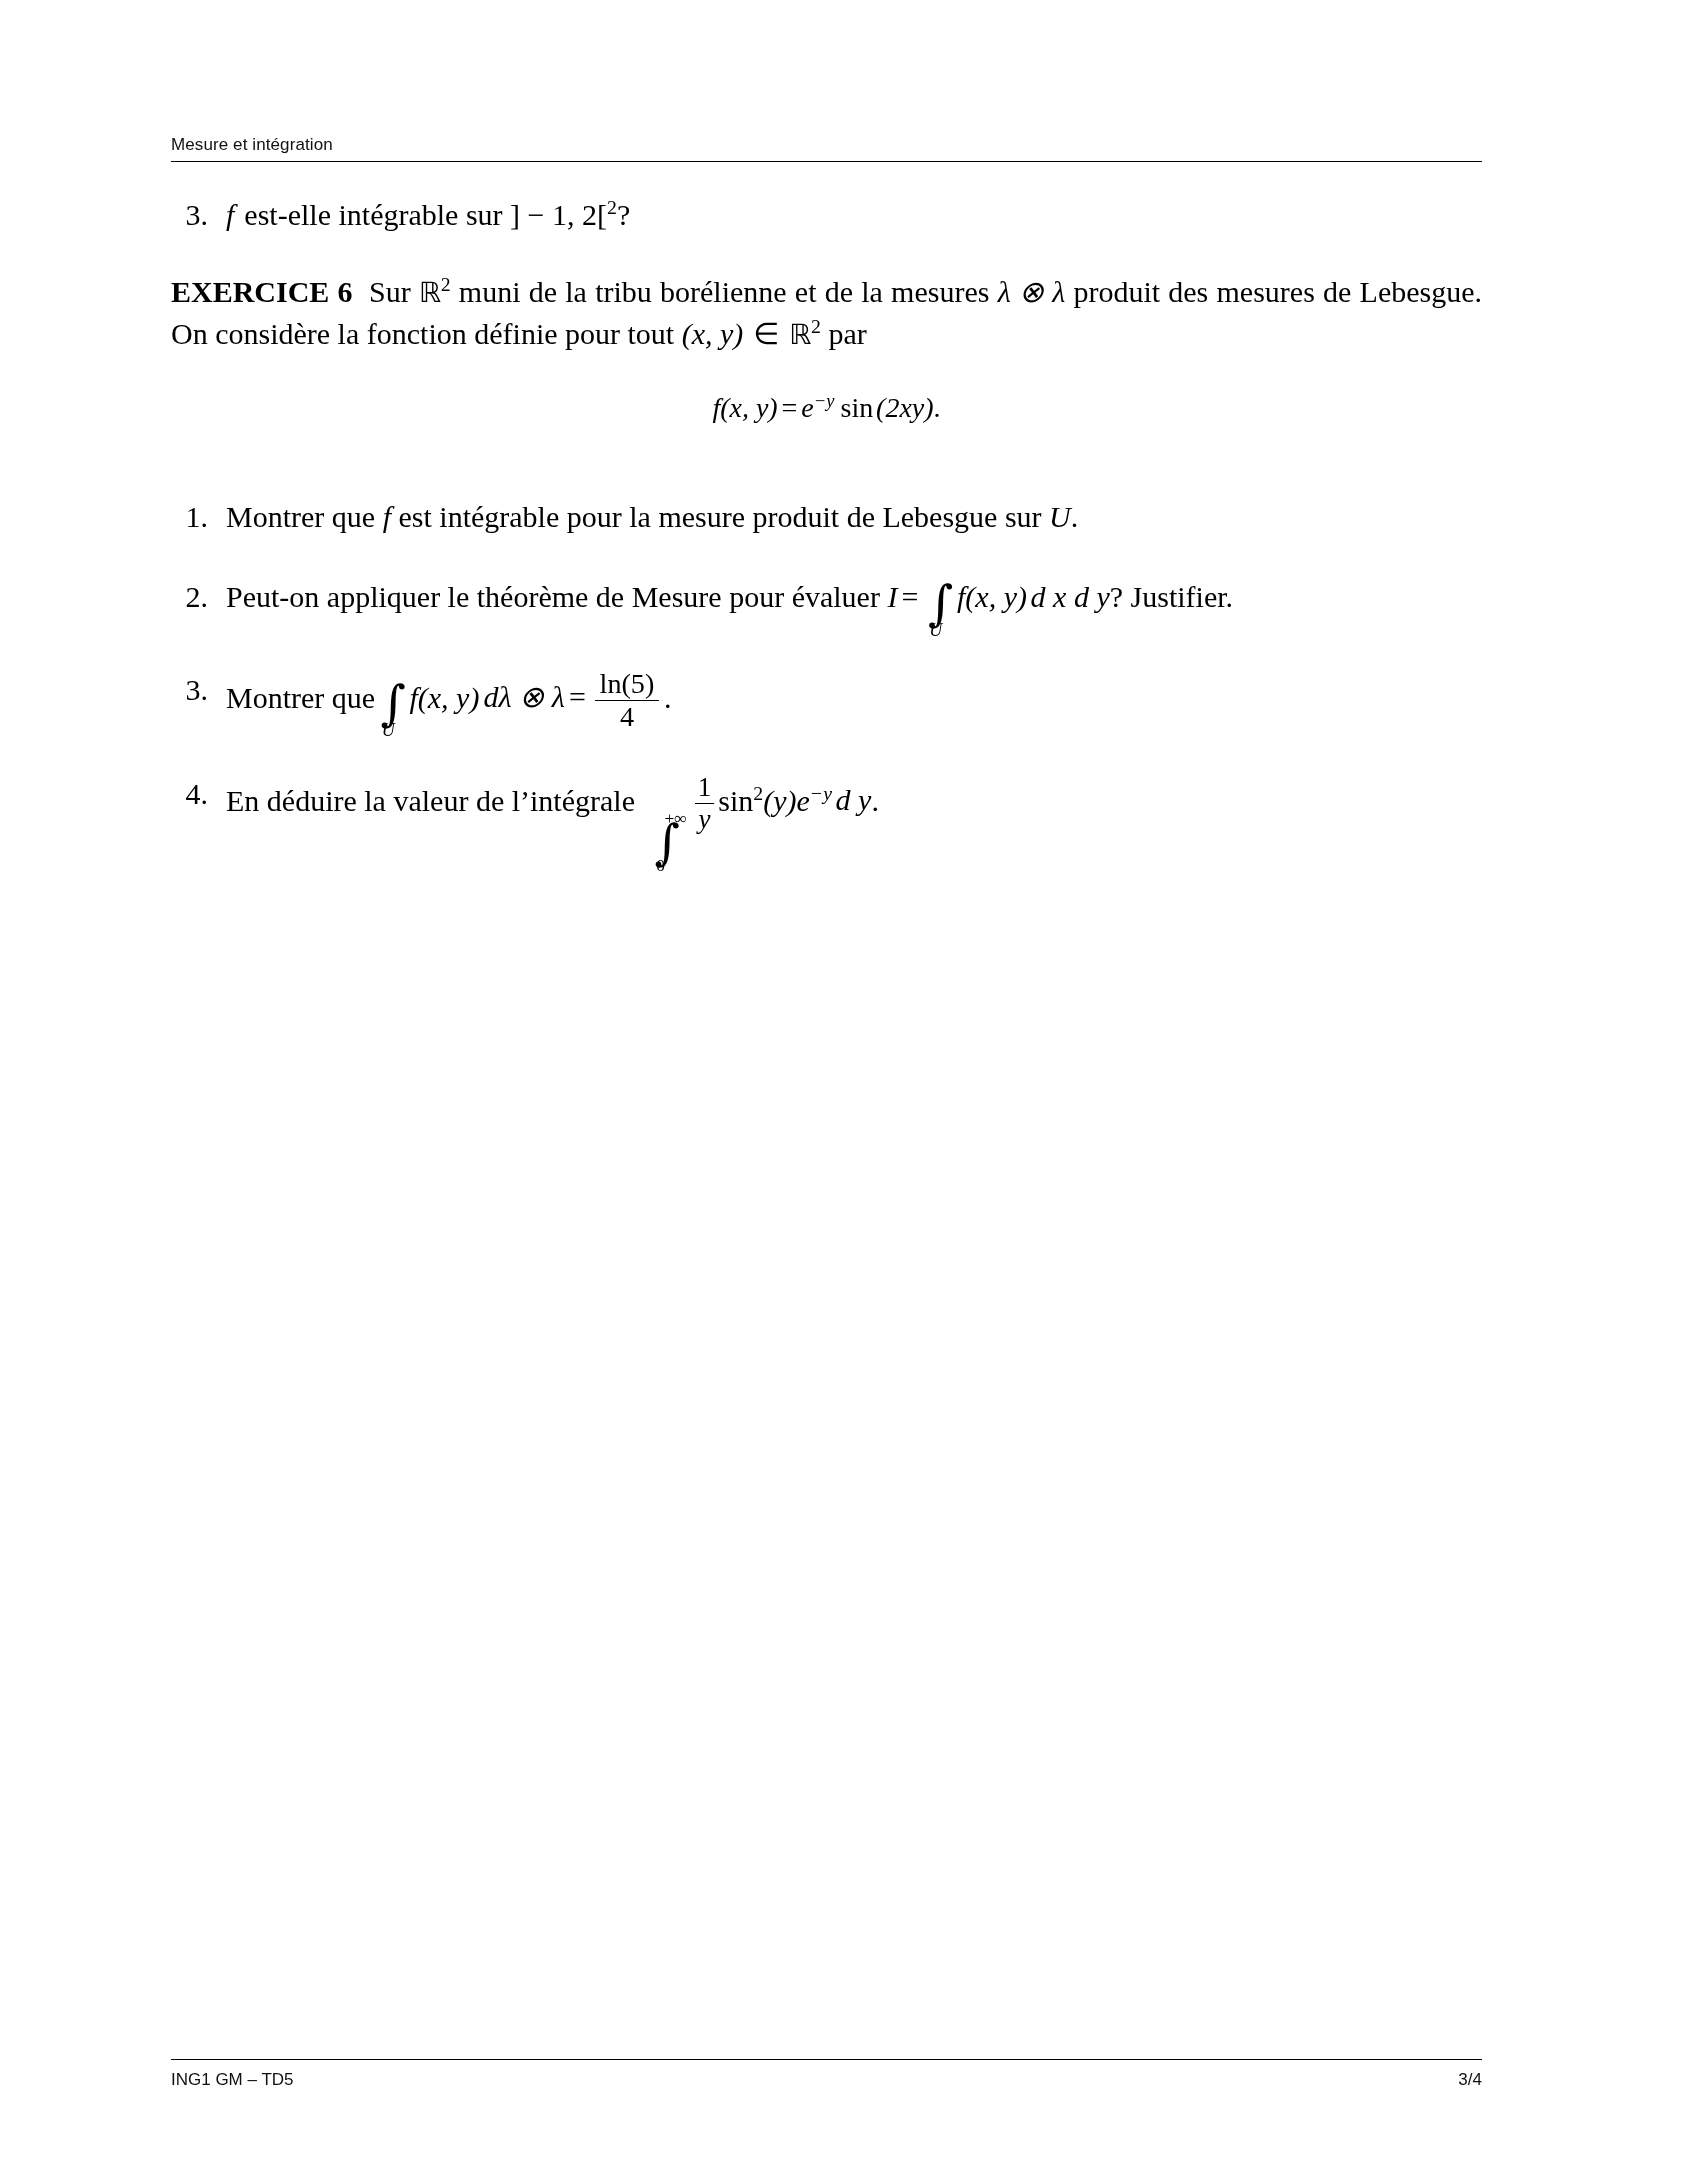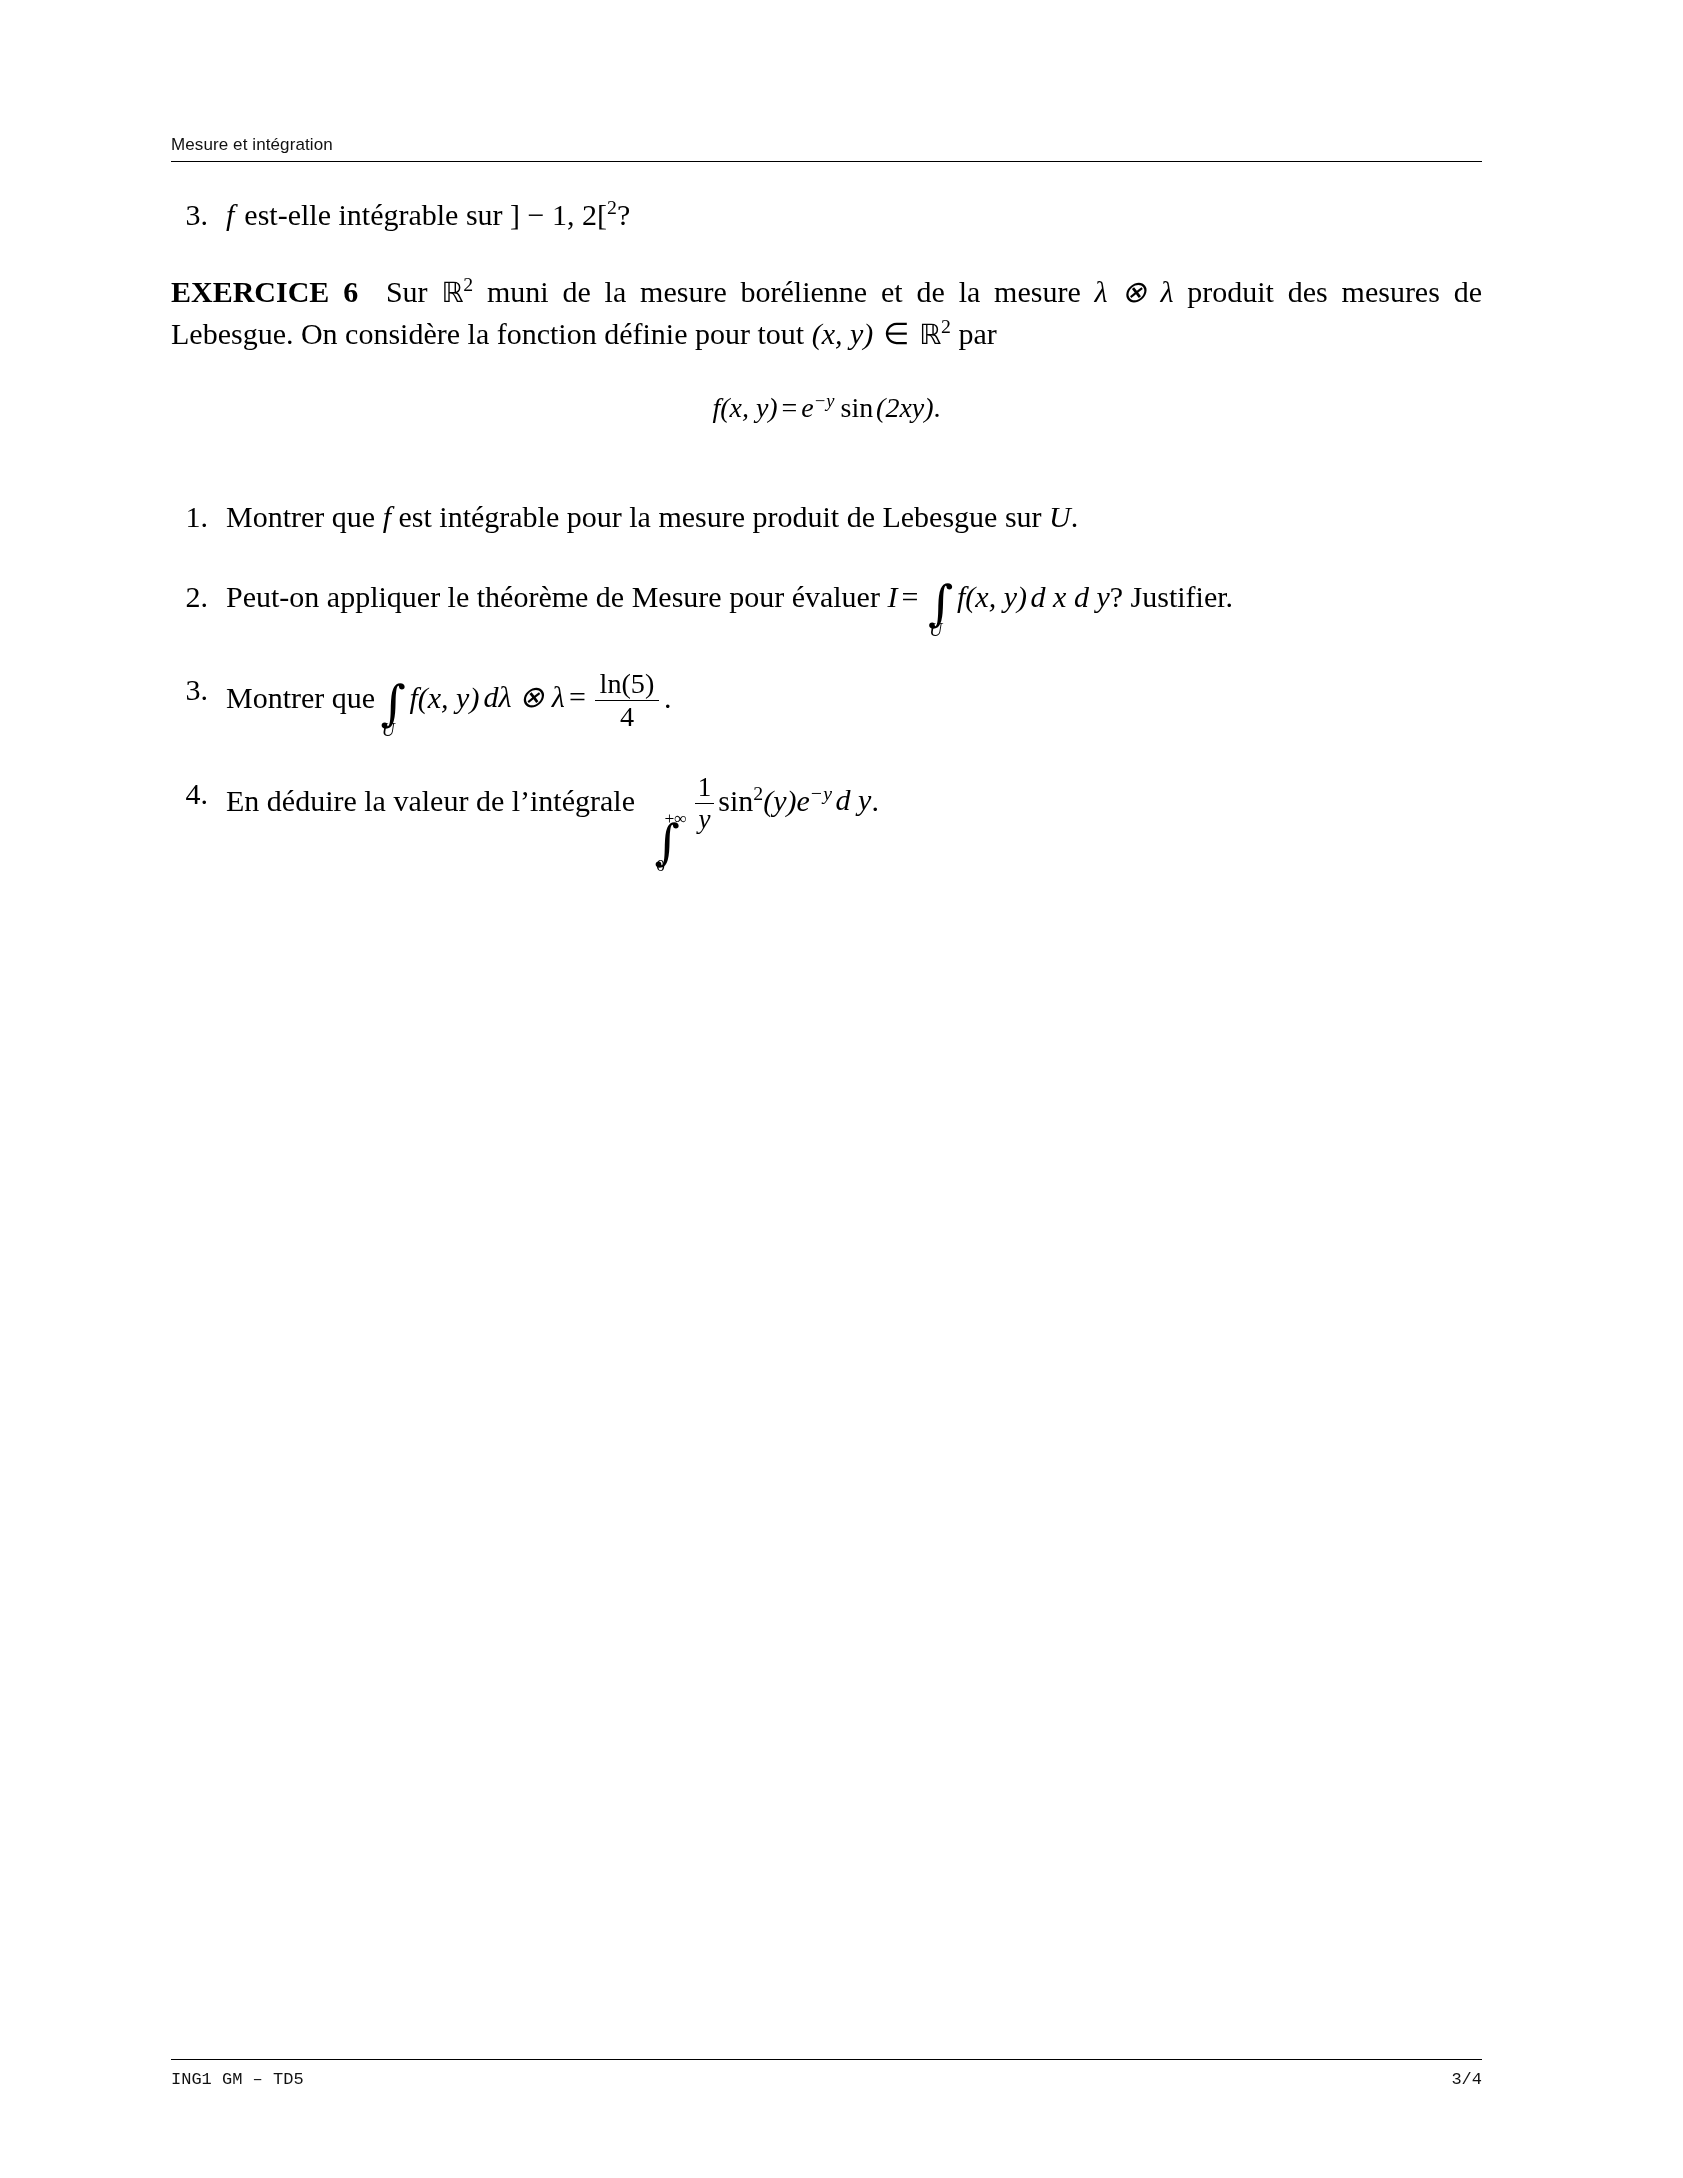--- a/index.html
+++ b/index.html
@@ -135,21 +135,21 @@
 
   .exhead { font-weight:bold; }
 
   
   .footer {
     position:absolute; left:171px; top:2059px; width:1311px;
   }
   .footer .rule { margin-bottom:10px; }
   .footrow {
     display:flex; justify-content:space-between; align-items:baseline;
-    font-family:Liberation Mono, monospace;
+    font-family:Liberation Sans, sans-serif;
     font-size:17px;
     color:#111;
   }
 </style>
 </head>
 <body>
 
 <div class="page">
 
   <div class="runhead">
@@ -164,21 +164,21 @@
         <span class="onum">3.</span>
         <span class="otext"><span class="mi">f</span> 
         <span>est-elle intégrable sur ] − 1, 2[</span><sup class="m">2</sup><span>?</span></span>
       </div>
     </div>
 
     <div class="gap-md"></div>
 
     <p class="para para-just"><span class="exhead">EXERCICE 6</span>&nbsp;&nbsp;<span>Sur</span>
       <span class="mbb">ℝ</span><sup class="m">2</sup>
-      <span>muni de la mesure borélienne et de la mesure</span>
+      <span>muni de la tribu borélienne et de la mesures</span>
       <span class="mi">λ ⊗ λ</span>
       <span>produit des mesures de Lebesgue. On considère la fonction définie pour tout</span>
       <span class="mi">(x, y)</span>
       <span class="opn">∈</span>
       <span class="mbb">ℝ</span><sup class="m">2</sup>
       <span>par</span>
     </p>
 
     <div class="gap-sm"></div>
 

